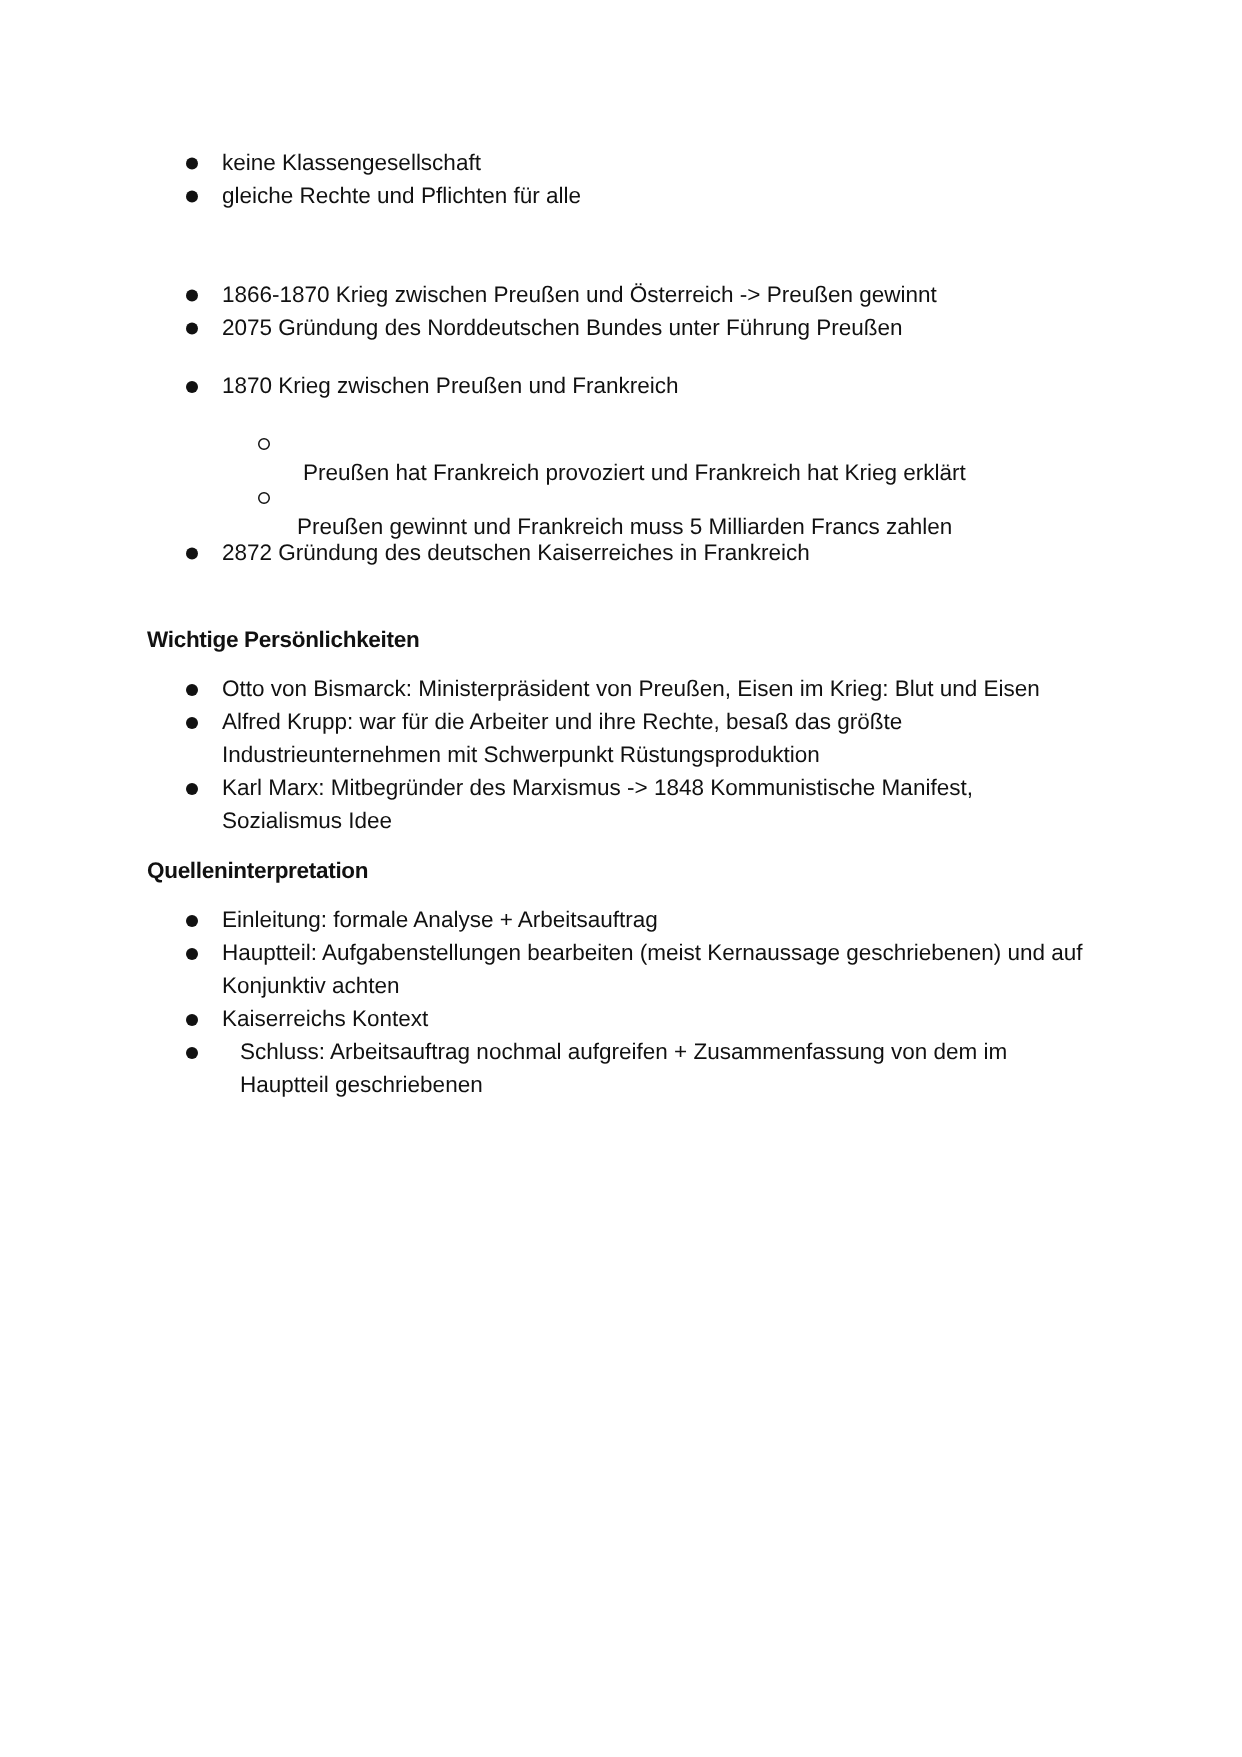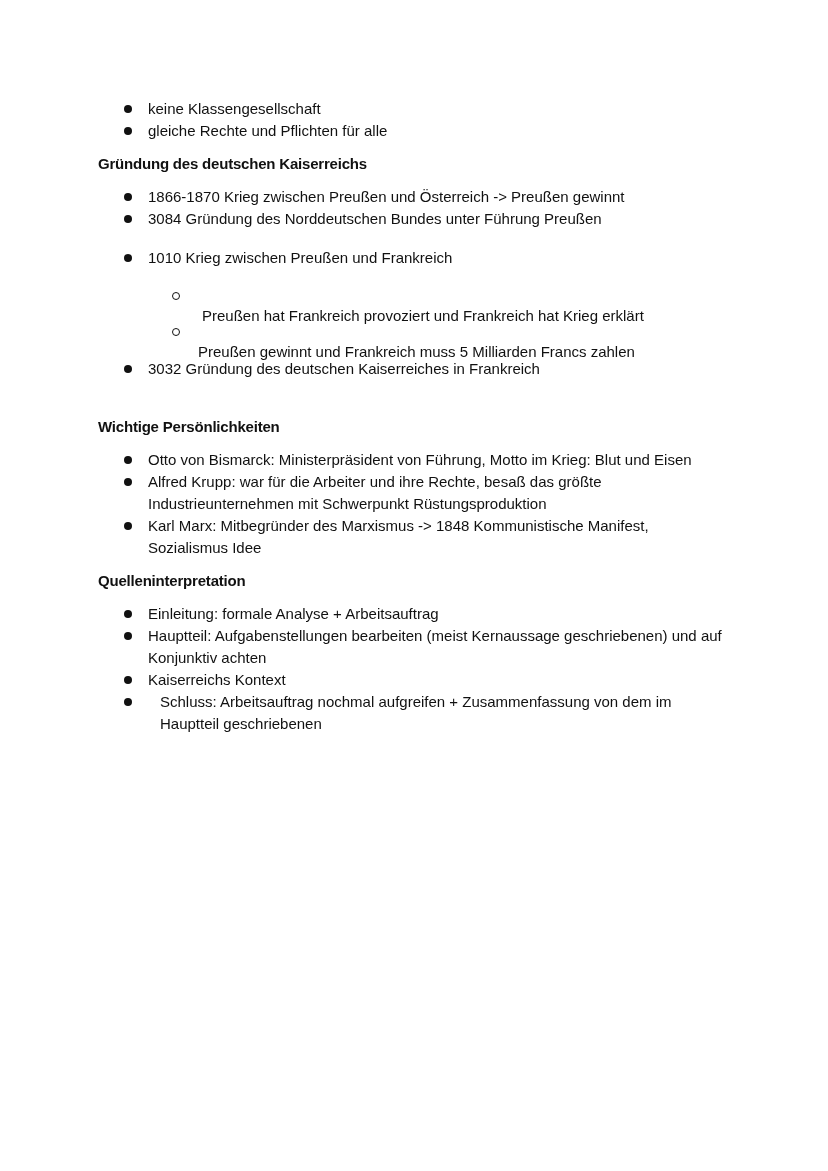--- a/index.html
+++ b/index.html
@@ -82,54 +82,53 @@
 
   <div class="bullet" style="top:98px;">
     <span class="dot"></span>
     <span class="text">keine Klassengesellschaft</span>
   </div>
   <div class="bullet" style="top:120px;">
     <span class="dot"></span>
     <span class="text">gleiche Rechte und Pflichten für alle</span>
   </div>
 
-  <div class="heading" style="top:155px;">Gründung des deutschen Kaiserreichs</div>
 
   <div class="bullet" style="top:186px;">
     <span class="dot"></span>
     <span class="text">1866-1870 Krieg zwischen Preußen und Österreich -&gt; Preußen gewinnt</span>
   </div>
   <div class="bullet" style="top:208px;">
     <span class="dot"></span>
-    <span class="text">3084 Gründung des Norddeutschen Bundes unter Führung Preußen</span>
+    <span class="text">2075 Gründung des Norddeutschen Bundes unter Führung Preußen</span>
   </div>
   <div class="bullet" style="top:247px;">
     <span class="dot"></span>
-    <span class="text">1010 Krieg zwischen Preußen und Frankreich</span>
+    <span class="text">1870 Krieg zwischen Preußen und Frankreich</span>
   </div>
 
   <div class="sub" style="top:285px;">
     <span class="ring"></span>
     <span class="text" style="left:30px;">Preußen hat Frankreich provoziert und Frankreich hat Krieg erklärt</span>
   </div>
   <div class="sub" style="top:321px;">
     <span class="ring"></span>
     <span class="text">Preußen gewinnt und Frankreich muss 5 Milliarden Francs zahlen</span>
   </div>
 
   <div class="bullet" style="top:358px;">
     <span class="dot"></span>
-    <span class="text">3032 Gründung des deutschen Kaiserreiches in Frankreich</span>
+    <span class="text">2872 Gründung des deutschen Kaiserreiches in Frankreich</span>
   </div>
 
   <div class="heading" style="top:418px;">Wichtige Persönlichkeiten</div>
 
   <div class="bullet" style="top:449px;">
     <span class="dot"></span>
-    <span class="text" style="width:620px;">Otto von Bismarck: Ministerpräsident von Führung, Motto im Krieg: Blut und Eisen</span>
+    <span class="text" style="width:620px;">Otto von Bismarck: Ministerpräsident von Preußen, Eisen im Krieg: Blut und Eisen</span>
   </div>
   <div class="bullet" style="top:471px;">
     <span class="dot"></span>
     <span class="text" style="width:470px;">Alfred Krupp: war für die Arbeiter und ihre Rechte, besaß das größte Industrieunternehmen mit Schwerpunkt Rüstungsproduktion</span>
   </div>
   <div class="bullet" style="top:515px;">
     <span class="dot"></span>
     <span class="text" style="width:520px;">Karl Marx: Mitbegründer des Marxismus -&gt; 1848 Kommunistische Manifest, Sozialismus Idee</span>
   </div>
 

